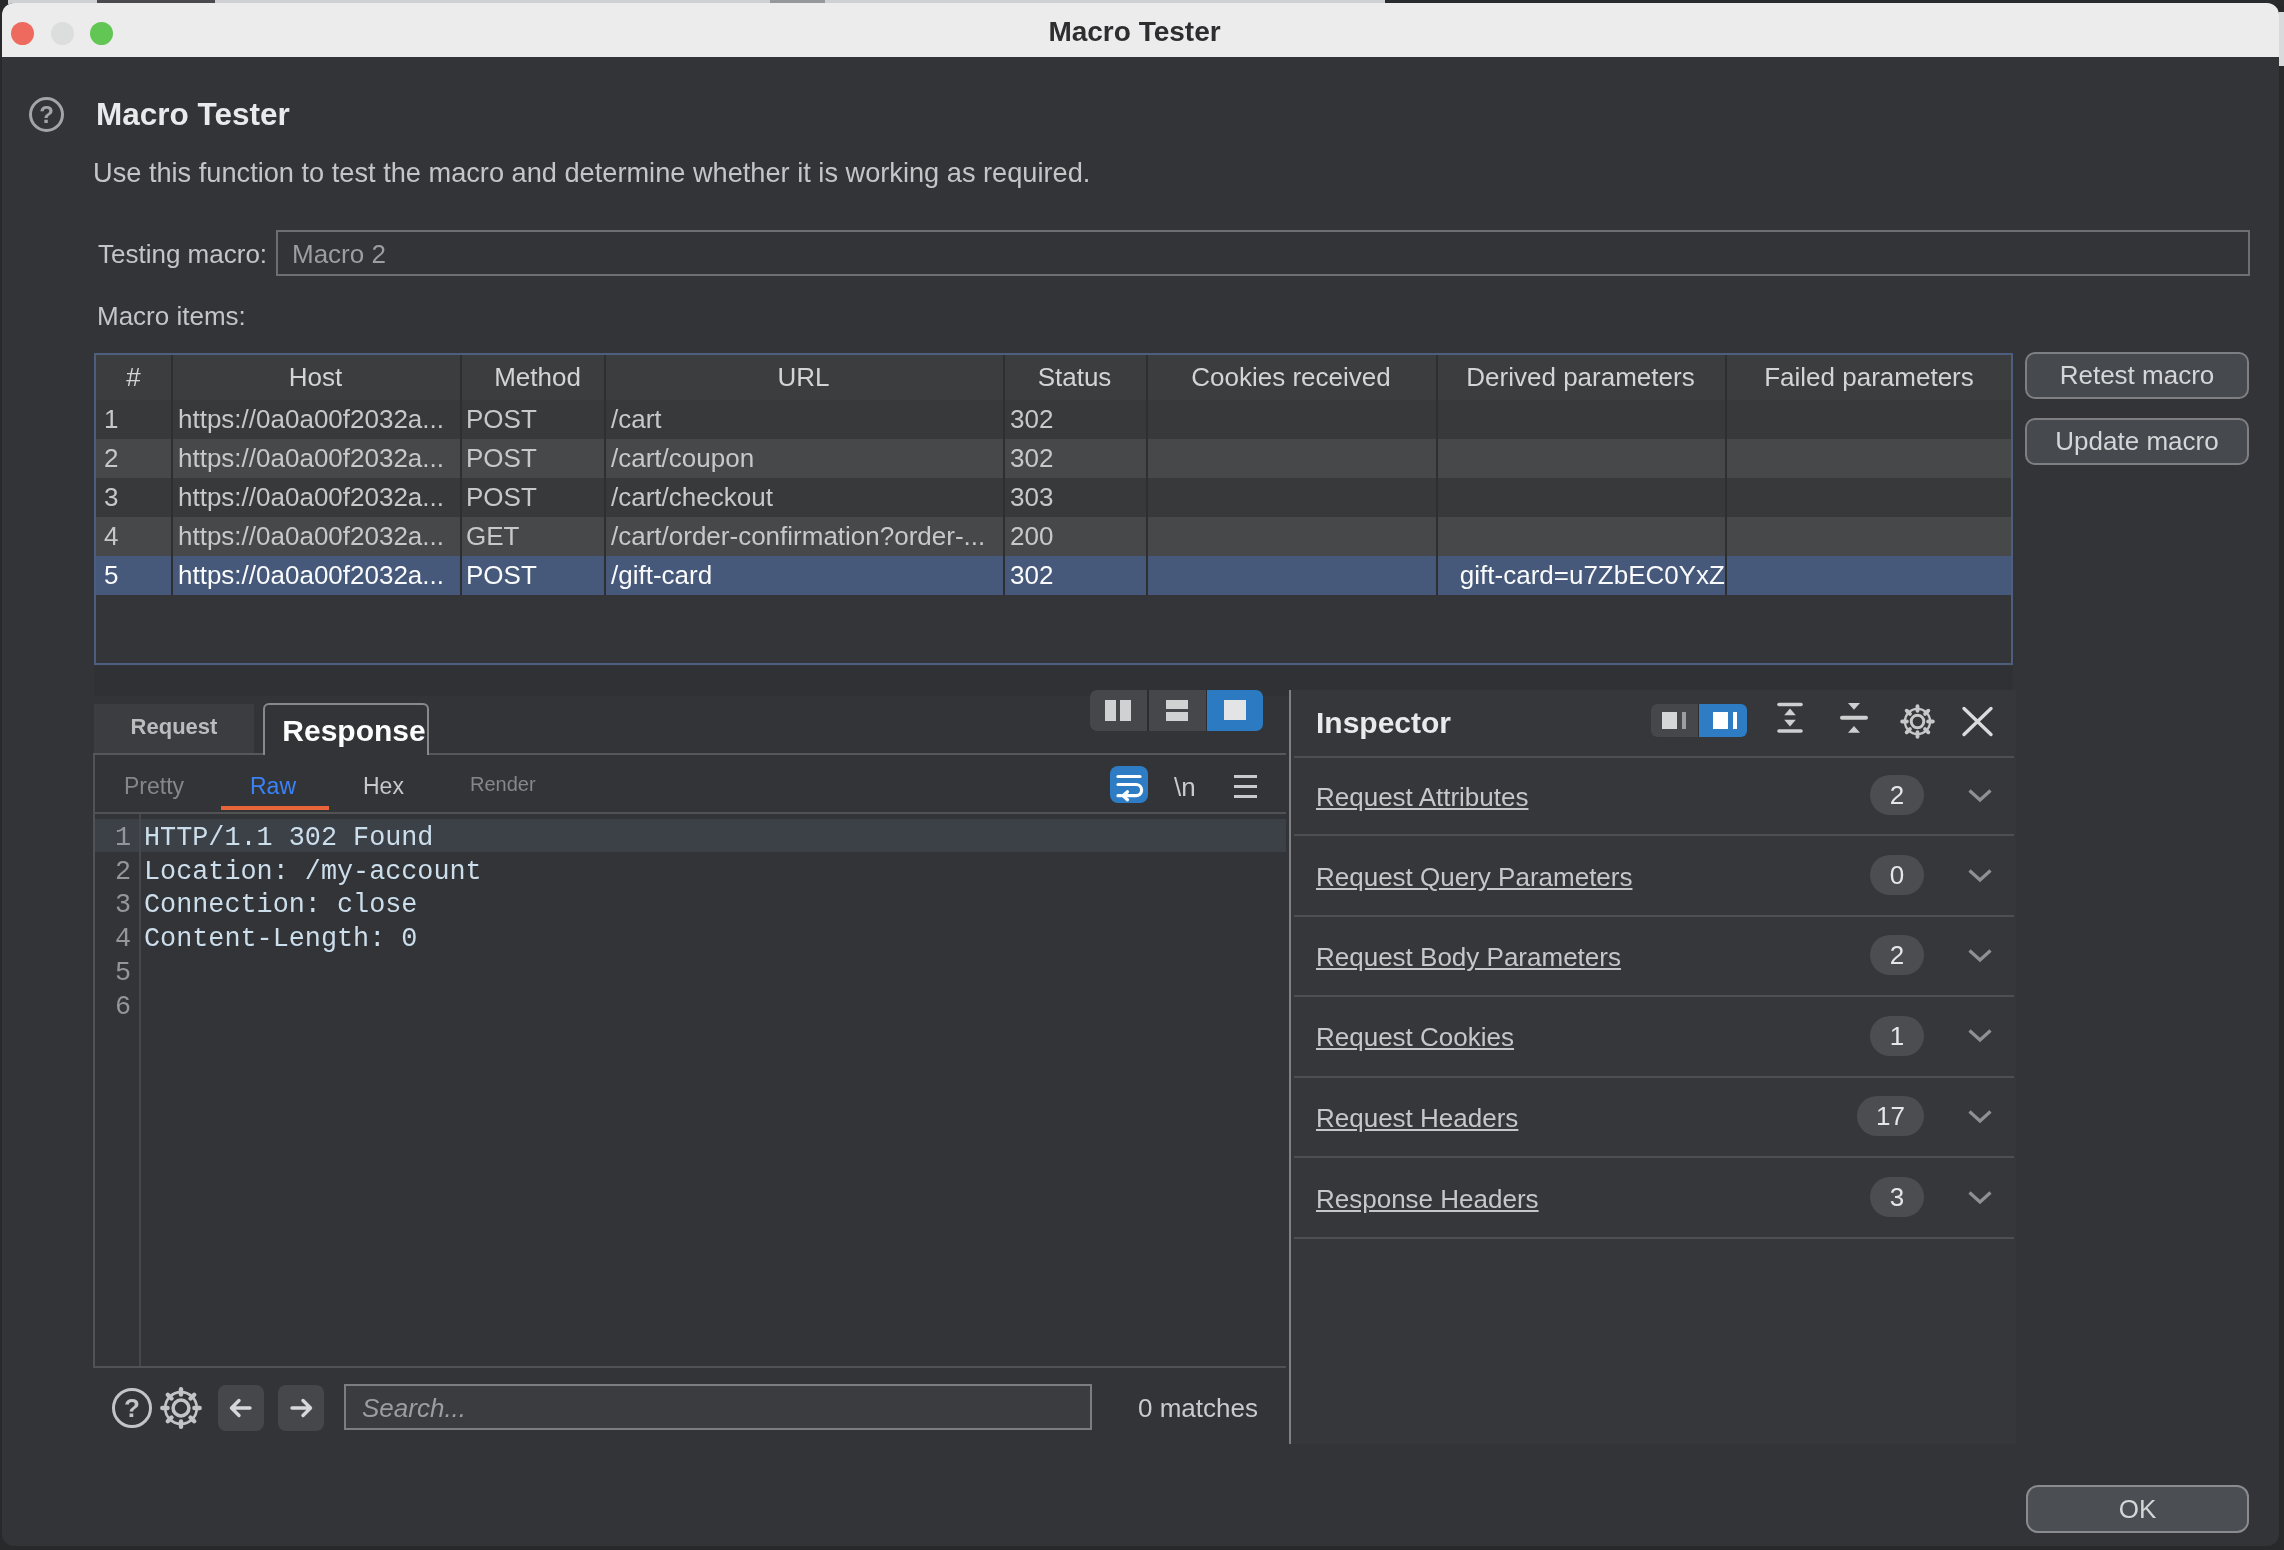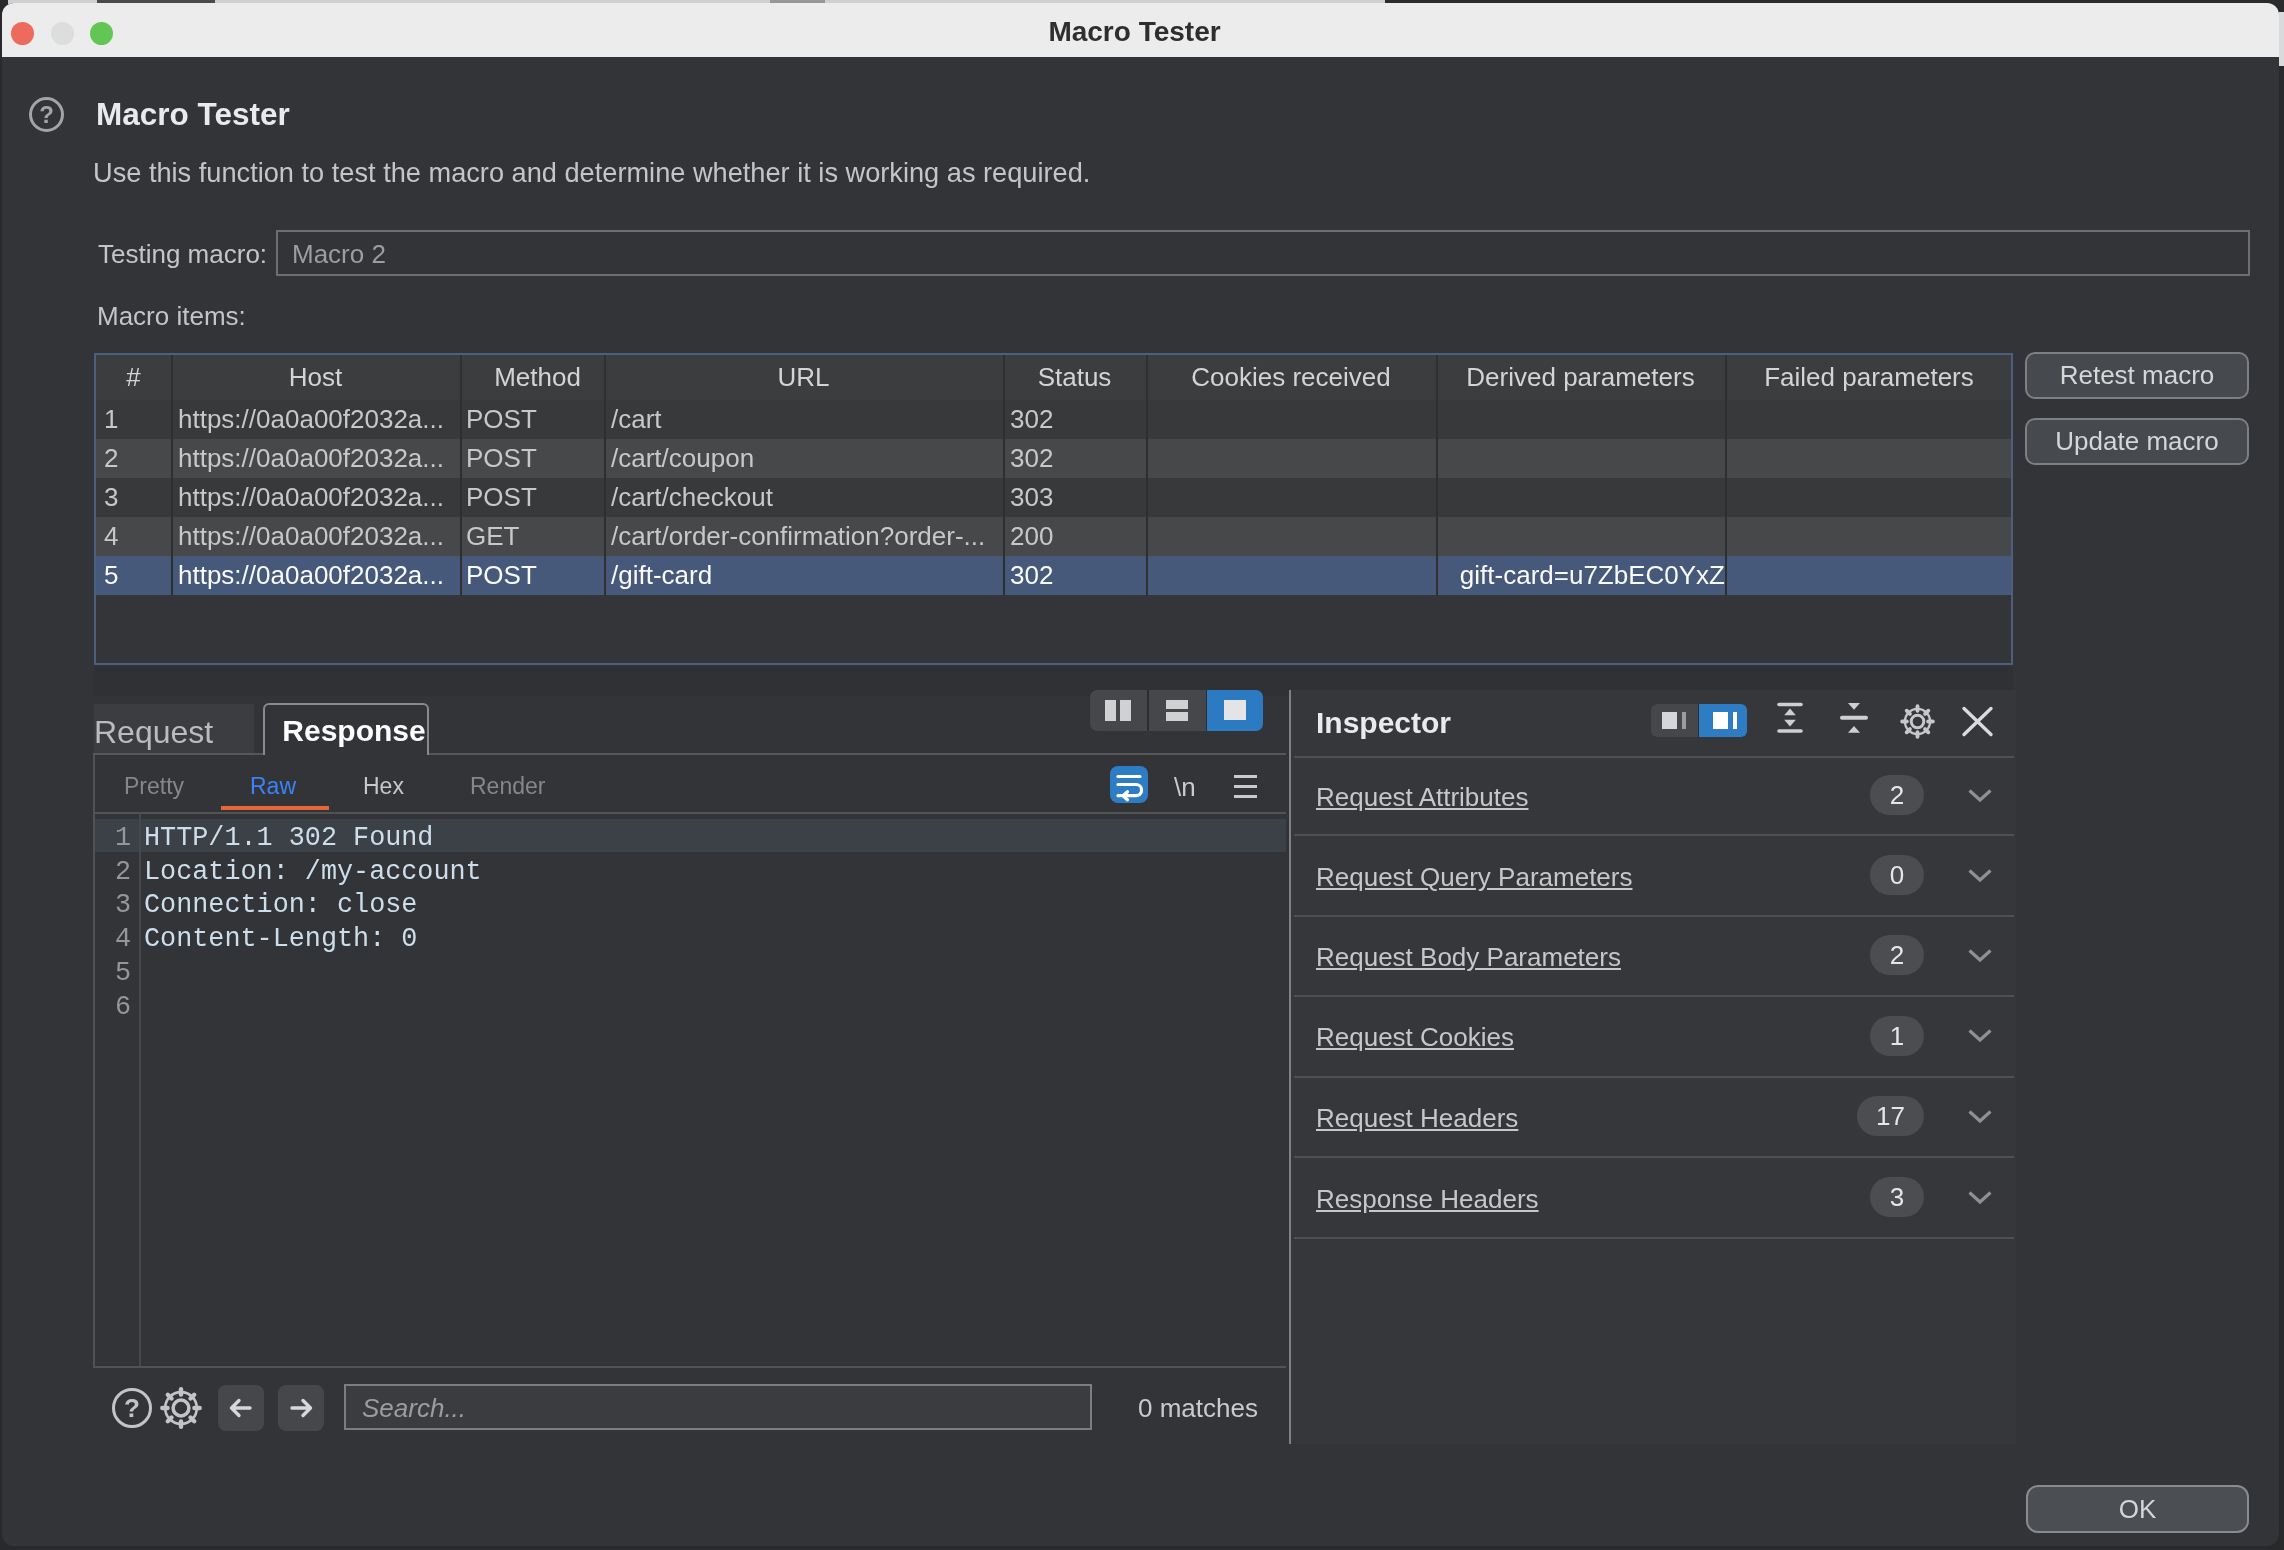--- a/index.html
+++ b/index.html
@@ -105,41 +105,41 @@
 <div class="cell" style="left:611px;top:556px;color:#fafbfc">/gift-card</div>
 <div class="cell" style="left:1010px;top:556px;color:#fafbfc">302</div>
 <div class="cell" style="left:1436px;top:556px;width:289px;text-align:right;color:#fafbfc">gift-card=u7ZbEC0YxZ</div>
 
 <div class="btn" style="left:2025px;top:352px;width:224px;height:47px;line-height:43px">Retest macro</div>
 <div class="btn" style="left:2025px;top:418px;width:224px;height:47px;line-height:43px">Update macro</div>
 
 <div class="abs" style="left:94px;top:666px;width:1919px;height:30px;background:#2f3134"></div>
 
 <div class="abs" style="left:94px;top:704px;width:160px;height:50px;background:#3b3d40"></div>
-<div class="txt" style="left:94px;top:714px;width:160px;font-size:32px;font-weight:400;color:#babcbe">Request</div>
+<div class="txt" style="left:94px;top:714px;width:160px;text-align:center;font-size:22px;font-weight:700;color:#babcbe">Request</div>
 <div class="abs" style="left:263px;top:703px;width:166px;height:52px;border:2px solid #87898c;border-bottom:none;border-radius:6px 6px 0 0"></div>
 <div class="txt" style="left:271px;top:714px;width:166px;text-align:center;font-size:30px;font-weight:700;color:#fdfdfd">Response</div>
 <div class="abs" style="left:93px;top:753px;width:170px;height:2px;background:#55575a"></div>
 <div class="abs" style="left:429px;top:753px;width:857px;height:2px;background:#55575a"></div>
 
 <div class="abs" style="left:1090px;top:690px;width:173px;height:41px;background:#2b2d2f;border-radius:7px">
   <div class="abs" style="left:0;top:0;width:57px;height:41px;background:#45474a;border-radius:7px 0 0 7px"></div>
   <div class="abs" style="left:58.5px;top:0;width:57px;height:41px;background:#45474a"></div>
   <div class="abs" style="left:117px;top:0;width:56px;height:41px;background:#2c7bc2;border-radius:0 7px 7px 0"></div>
   <div class="abs" style="left:15px;top:10px;width:11px;height:21px;background:#cfd1d3"></div>
   <div class="abs" style="left:30px;top:10px;width:11px;height:21px;background:#cfd1d3"></div>
   <div class="abs" style="left:76px;top:10px;width:22px;height:9px;background:#cfd1d3"></div>
   <div class="abs" style="left:76px;top:22px;width:22px;height:9px;background:#cfd1d3"></div>
   <div class="abs" style="left:134px;top:10px;width:22px;height:20px;background:#e2e4e6"></div>
 </div>
 
 <div class="txt" style="left:124px;top:773px;font-size:23px;color:#85878a">Pretty</div>
 <div class="txt" style="left:250px;top:773px;font-size:23px;color:#3b82f6">Raw</div>
 <div class="txt" style="left:363px;top:773px;font-size:23px;color:#c6c8ca">Hex</div>
-<div class="txt" style="left:470px;top:773px;font-size:23px;color:#85878a">Render</div>
+<div class="txt" style="left:470px;top:773px;font-size:20px;color:#85878a">Render</div>
 <div class="abs" style="left:221px;top:806px;width:108px;height:4px;background:#e8653a"></div>
 
 <div class="abs" style="left:1110px;top:766px;width:38px;height:37px;background:#2d7cc4;border-radius:8px"></div>
 <svg class="abs" style="left:1110px;top:766px" width="38" height="37" viewBox="0 0 38 37">
   <line x1="8" y1="10.5" x2="30" y2="10.5" stroke="#fff" stroke-width="3.2" stroke-linecap="round"></line>
   <path d="M8 18.5 L26 18.5 a5.6 5.6 0 0 1 0 11.2 L13.5 29.7" fill="none" stroke="#fff" stroke-width="3.2" stroke-linecap="round"></path>
   <path d="M17.5 25.8 L13 29.8 L17.5 33.8" fill="none" stroke="#fff" stroke-width="3.2" stroke-linecap="round" stroke-linejoin="round"></path>
   <line x1="8" y1="29.7" x2="11" y2="29.7" stroke="#fff" stroke-width="3.2" stroke-linecap="round"></line>
 </svg>
 <div class="txt" style="left:1174px;top:772px;font-size:26px;color:#c8cacc">\n</div>

